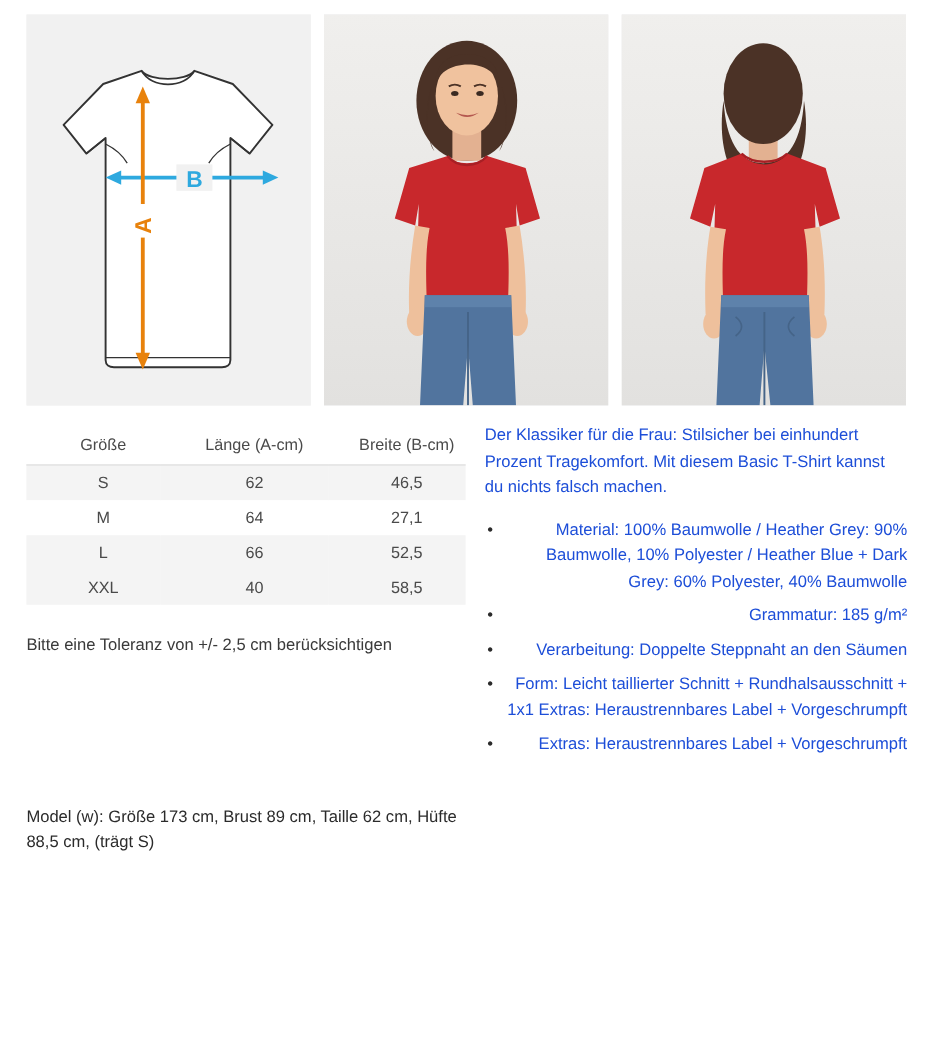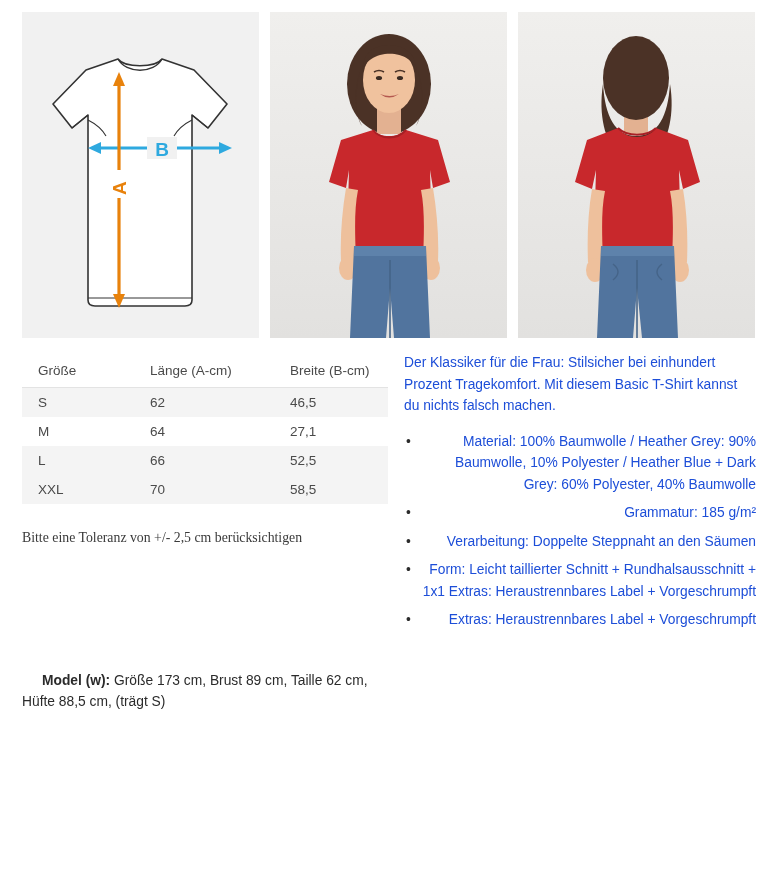--- a/index.html
+++ b/index.html
@@ -52,21 +52,21 @@
   
   .size-table {
     position: absolute;
     left: 22px;
     top: 356px;
     width: 366px;
     border-collapse: collapse;
     font-size: 13.5px;
   }
   .size-table th, .size-table td {
-    text-align: left;
+    text-align: center;
     padding: 7px 0 7px 16px;
     font-weight: normal;
     color: #4a4a4a;
   }
   .size-table thead th {
     color: #4a4a4a;
     font-size: 13.5px;
     background: #ffffff;
     border-bottom: 1px solid #e3e3e3;
     padding-bottom: 9px;
@@ -77,33 +77,32 @@
   .size-table col.c2 { width: 140px; }
   .size-table col.c3 { width: 114px; }
 
   .tolerance {
     position: absolute;
     left: 22px;
     top: 530px;
     width: 380px;
     font-size: 13.8px;
     color: #3a3a3a;
-    font-family: Liberation Serif, serif;
   }
 
   .model-note {
     position: absolute;
     left: 22px;
     top: 670px;
     width: 360px;
     font-size: 13.8px;
     line-height: 1.55;
     color: #2b2b2b;
   }
-  .model-note b { font-weight: bold; margin-left: 20px; }
+  .model-note b { font-weight: normal; }
 
   
   .desc {
     position: absolute;
     left: 404px;
     top: 352px;
     width: 352px;
     font-size: 13.8px;
     line-height: 1.56;
     color: #1d4ed8;
@@ -275,21 +274,21 @@
       <td>64</td>
       <td>27,1</td>
     </tr>
     <tr class="odd">
       <td>L</td>
       <td>66</td>
       <td>52,5</td>
     </tr>
     <tr class="odd">
       <td>XXL</td>
-      <td>70</td>
+      <td>40</td>
       <td>58,5</td>
     </tr>
   </tbody>
 </table>
 
 <div class="tolerance">Bitte eine Toleranz von +/- 2,5 cm berücksichtigen</div>
 
 <div class="model-note">
   <b>Model (w):</b><span> Größe 173 cm, Brust 89 cm, Taille 62 cm, Hüfte 88,5 cm, (trägt S)</span>
 </div>

